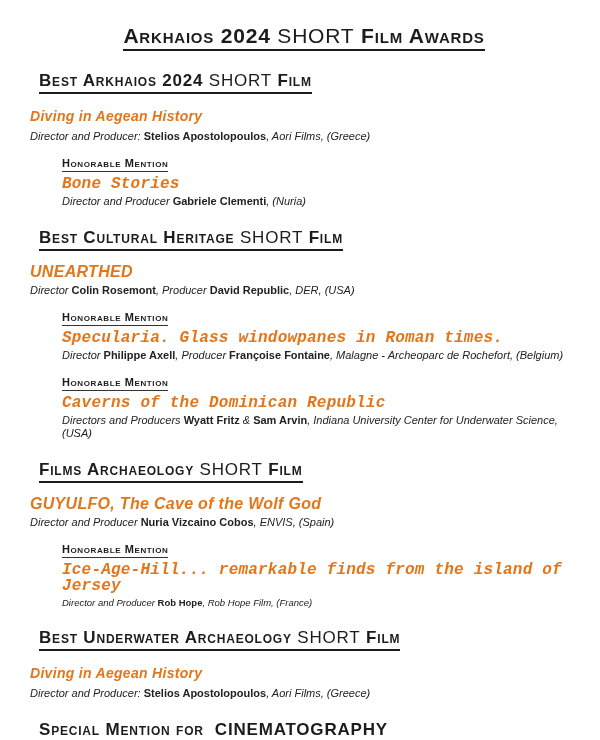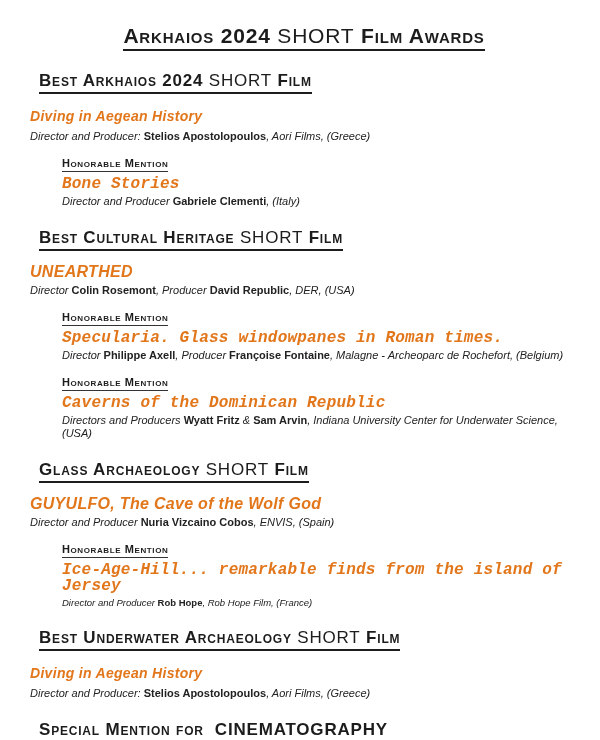--- a/index.html
+++ b/index.html
@@ -105,42 +105,42 @@
 
   <h1 class="doc-title"><span class="underlined deco"><span>Arkhaios 2024 </span><span class="seg-light">SHORT</span><span> Film Awards</span></span></h1>
 
   <section class="section">
     <h2 class="section-heading"><span class="underlined deco"><span>Best Arkhaios 2024 </span><span class="seg-light">SHORT</span><span> Film</span></span></h2>
     <div class="winner-title large">Diving in Aegean History</div>
     <p class="credits"><span class="ci">Director and Producer: </span><span class="cb">Stelios Apostolopoulos</span><span class="ci">, Aori Films, (Greece)</span></p>
     <div class="hm">
       <h3 class="hm-label deco">Honorable Mention</h3>
       <div class="hm-title">Bone Stories</div>
-      <p class="credits"><span class="ci">Director and Producer </span><span class="cb">Gabriele Clementi</span><span class="ci">, (Italy)</span></p>
+      <p class="credits"><span class="ci">Director and Producer </span><span class="cb">Gabriele Clementi</span><span class="ci">, (Nuria)</span></p>
     </div>
   </section>
 
   <section class="section">
     <h2 class="section-heading"><span class="underlined deco"><span>Best Cultural Heritage </span><span class="seg-light">SHORT</span><span> Film</span></span></h2>
     <div class="winner-title">UNEARTHED</div>
     <p class="credits"><span class="ci">Director </span><span class="cb">Colin Rosemont</span><span class="ci">, Producer </span><span class="cb">David Republic</span><span class="ci">, DER, (USA)</span></p>
     <div class="hm">
       <h3 class="hm-label deco">Honorable Mention</h3>
       <div class="hm-title">Specularia. Glass windowpanes in Roman times.</div>
       <p class="credits"><span class="ci">Director </span><span class="cb">Philippe Axell</span><span class="ci">, Producer </span><span class="cb">Françoise Fontaine</span><span class="ci">, Malagne - Archeoparc de Rochefort, (Belgium)</span></p>
     </div>
     <div class="hm">
       <h3 class="hm-label deco">Honorable Mention</h3>
       <div class="hm-title">Caverns of the Dominican Republic</div>
       <p class="credits"><span class="ci">Directors and Producers </span><span class="cb">Wyatt Fritz</span><span class="ci"> &amp; </span><span class="cb">Sam Arvin</span><span class="ci">, Indiana University Center for Underwater Science, (USA)</span></p>
     </div>
   </section>
 
   <section class="section">
-    <h2 class="section-heading"><span class="underlined deco"><span>Glass Archaeology </span><span class="seg-light">SHORT</span><span> Film</span></span></h2>
+    <h2 class="section-heading"><span class="underlined deco"><span>Films Archaeology </span><span class="seg-light">SHORT</span><span> Film</span></span></h2>
     <div class="winner-title">GUYULFO, The Cave of the Wolf God</div>
     <p class="credits"><span class="ci">Director and Producer </span><span class="cb">Nuria Vizcaino Cobos</span><span class="ci">, ENVIS, (Spain)</span></p>
     <div class="hm">
       <h3 class="hm-label deco">Honorable Mention</h3>
       <div class="hm-title">Ice-Age-Hill... remarkable finds from the island of Jersey</div>
       <p class="credits small"><span class="ci">Director and Producer </span><span class="cb">Rob Hope</span><span class="ci">, Rob Hope Film, (France)</span></p>
     </div>
   </section>
 
   <section class="section">

